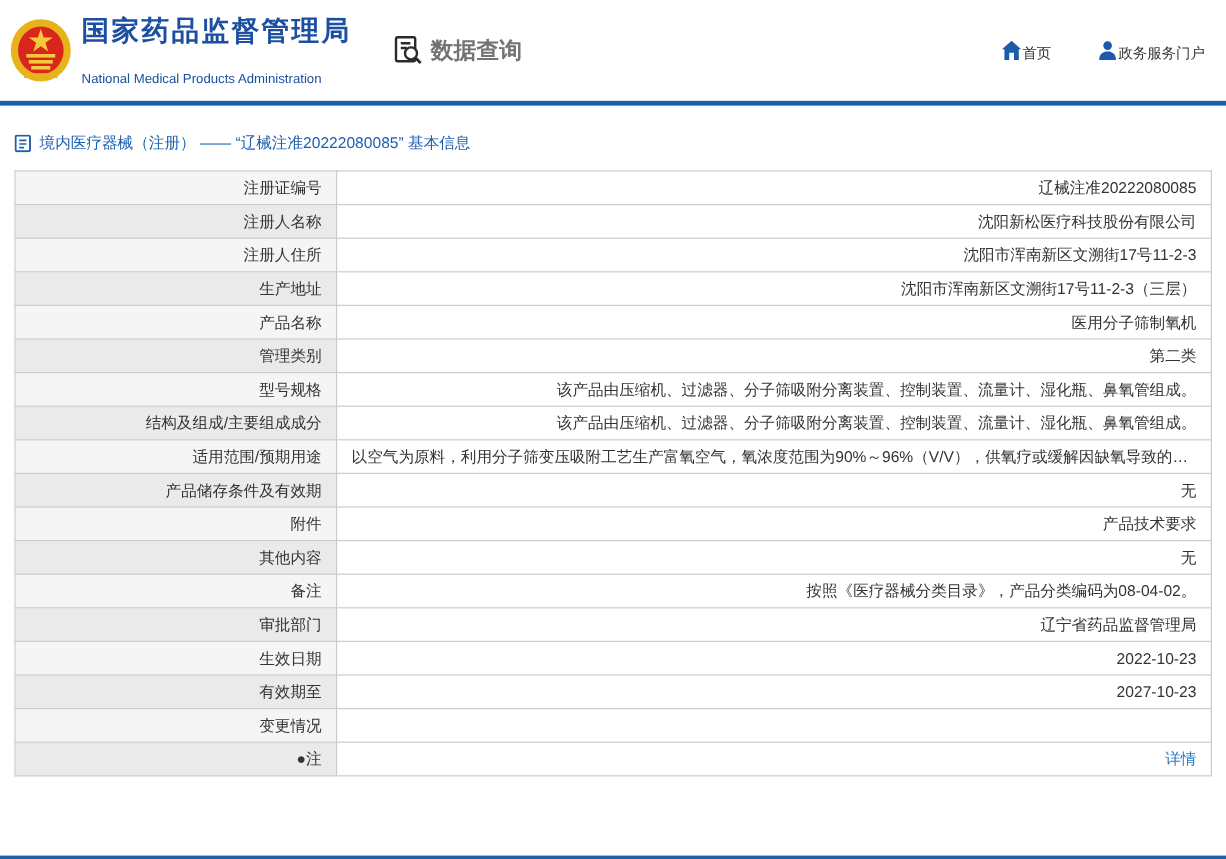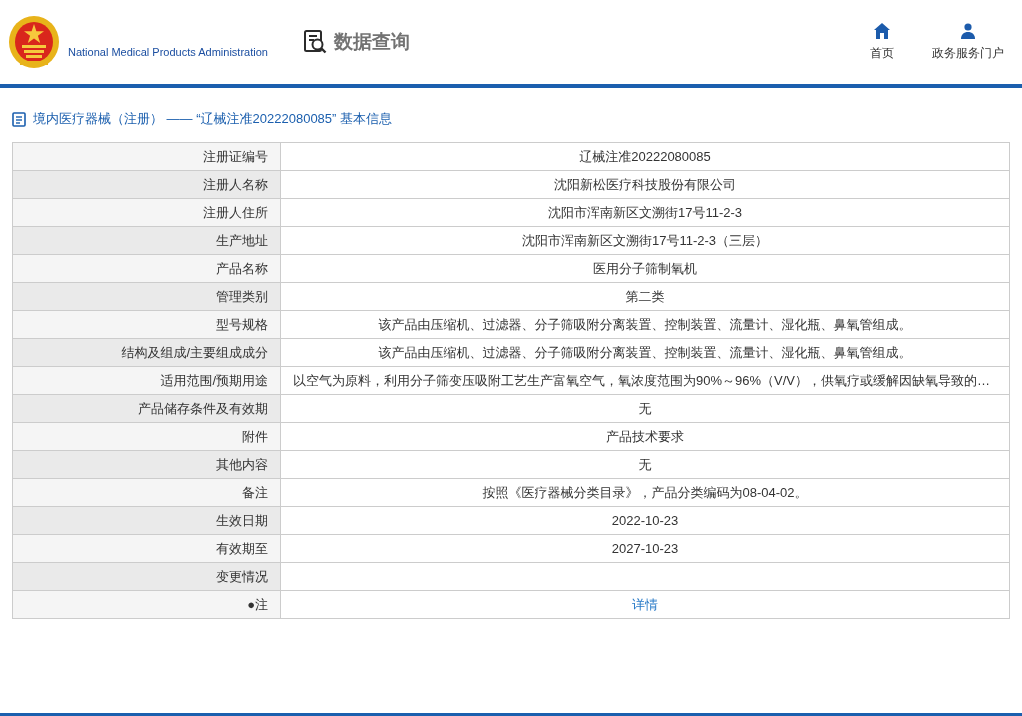--- a/index.html
+++ b/index.html
@@ -42,21 +42,20 @@
   .query-icon { width: 26px; height: 26px; }
   .query-label {
     font-size: 19px;
     font-weight: bold;
     color: #737373;
     margin-left: 6px;
   }
   .header-spacer { flex: 1 1 auto; }
   .nav-item {
     display: flex;
-    flex-direction: column;
     align-items: center;
     margin-left: 38px;
     cursor: pointer;
   }
   .nav-item .nav-icon { width: 18px; height: 18px; }
   .nav-item .nav-label {
     font-size: 12px;
     color: #333333;
     margin-top: 5px;
     white-space: nowrap;
@@ -95,21 +94,21 @@
     line-height: 1.35;
   }
   td.cell-label {
     width: 268px;
     text-align: right;
     color: #333333;
     background: #f5f5f5;
   }
   tr:nth-child(even) td.cell-label { background: #eaeaea; }
   td.cell-value {
-    text-align: center;
+    text-align: right;
     background: #ffffff;
     color: #333333;
     overflow: hidden;
     white-space: nowrap;
     text-overflow: ellipsis;
   }
   td.cell-value a.detail-link {
     color: #2779c7;
     text-decoration: none;
     cursor: pointer;
@@ -131,20 +130,21 @@
   <svg class="logo-emblem" viewBox="0 0 52 54" aria-hidden="true">
     <ellipse cx="26" cy="27" rx="25" ry="26" fill="#e8b31a"></ellipse>
     <ellipse cx="26" cy="27" rx="19" ry="20" fill="#d9261c"></ellipse>
     <polygon points="26,9 28.4,16.2 36,16.2 29.9,20.7 32.2,28 26,23.5 19.8,28 22.1,20.7 16,16.2 23.6,16.2" fill="#f6c93d"></polygon>
     <rect x="14" y="30" width="24" height="3" fill="#f6c93d"></rect>
     <rect x="16" y="35" width="20" height="3" fill="#f6c93d"></rect>
     <rect x="18" y="40" width="16" height="3" fill="#f6c93d"></rect>
     <rect x="12" y="46" width="28" height="4" fill="#e8b31a"></rect>
   </svg>
   <div class="org-block">
+    <div class="org-title">国家药品监督管理局</div>
     <div class="org-subtitle">National Medical Products Administration</div>
   </div>
   <div class="query-block">
     <svg class="query-icon" viewBox="0 0 26 26" aria-hidden="true">
       <rect x="3" y="2" width="16" height="20" rx="1.5" fill="none" stroke="#2b2b2b" stroke-width="2"></rect>
       <line x1="7" y1="7" x2="15" y2="7" stroke="#2b2b2b" stroke-width="2"></line>
       <line x1="7" y1="11" x2="12" y2="11" stroke="#2b2b2b" stroke-width="2"></line>
       <circle cx="15.5" cy="15.5" r="5" fill="#ffffff" stroke="#2b2b2b" stroke-width="2"></circle>
       <line x1="19" y1="19" x2="23.5" y2="23.5" stroke="#2b2b2b" stroke-width="2.4"></line>
     </svg>
@@ -226,20 +226,24 @@
         </tr>
         <tr>
           <td class="cell-label">其他内容</td>
           <td class="cell-value">无</td>
         </tr>
         <tr>
           <td class="cell-label">备注</td>
           <td class="cell-value">按照《医疗器械分类目录》，产品分类编码为08-04-02。</td>
         </tr>
         <tr>
+          <td class="cell-label">审批部门</td>
+          <td class="cell-value">辽宁省药品监督管理局</td>
+        </tr>
+        <tr>
           <td class="cell-label">生效日期</td>
           <td class="cell-value">2022-10-23</td>
         </tr>
         <tr>
           <td class="cell-label">有效期至</td>
           <td class="cell-value">2027-10-23</td>
         </tr>
         <tr>
           <td class="cell-label">变更情况</td>
           <td class="cell-value"></td>

